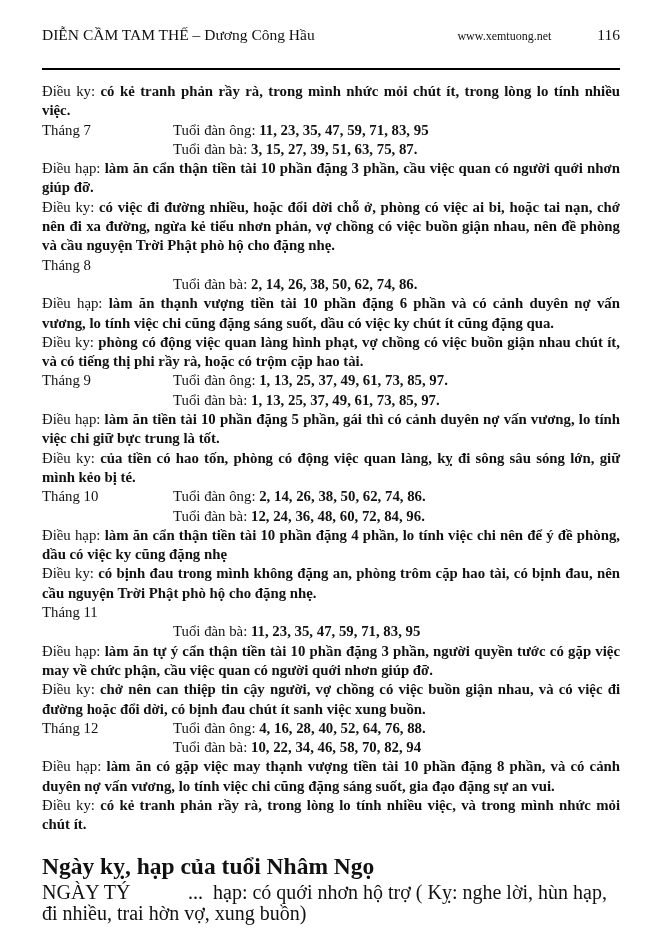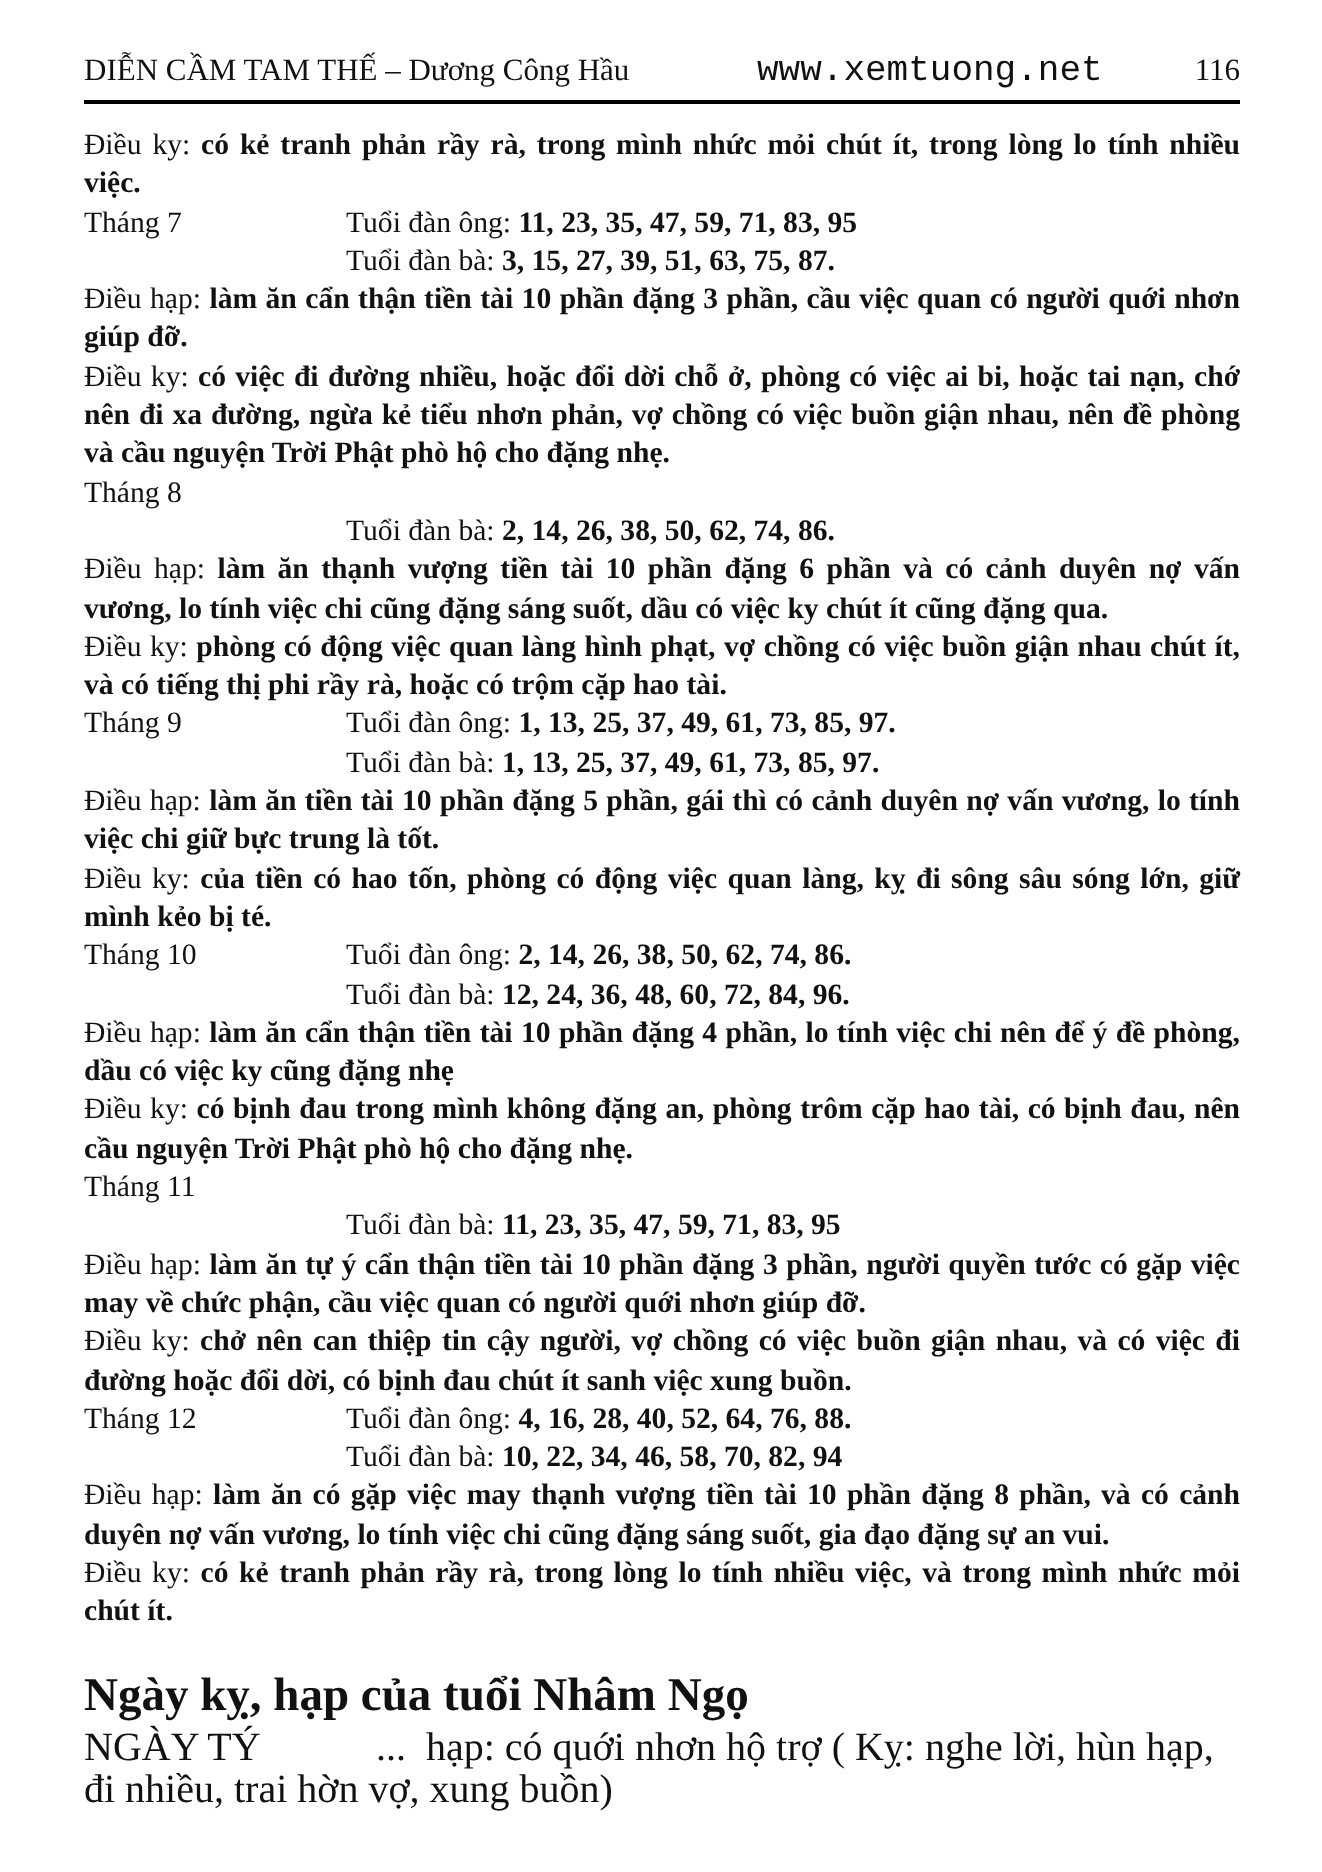--- a/index.html
+++ b/index.html
@@ -15,35 +15,35 @@
     width: 661px;
     height: 936px;
     padding: 26px 41px 0 42px;
     background: #ffffff;
   }
   
   .page-header {
     display: flex;
     align-items: baseline;
     justify-content: space-between;
-    padding-bottom: 4px;
+    padding-bottom: 24px;
     border-bottom: 2px solid #000000;
   }
   .book-title {
     font-size: 15.5px;
     white-space: nowrap;
   }
   .header-right {
     display: flex;
     align-items: baseline;
     gap: 46px;
   }
   .site-url {
-    font-family: Liberation Mono, monospace;
-    font-size: 18px;
+    font-family: Liberation Serif, serif;
+    font-size: 12px;
   }
   .page-number { font-size: 15.5px; }
 
   
   .content {
     margin-top: 12px;
     font-size: 14.8px;
     line-height: 19.3px;
   }
   .para {

